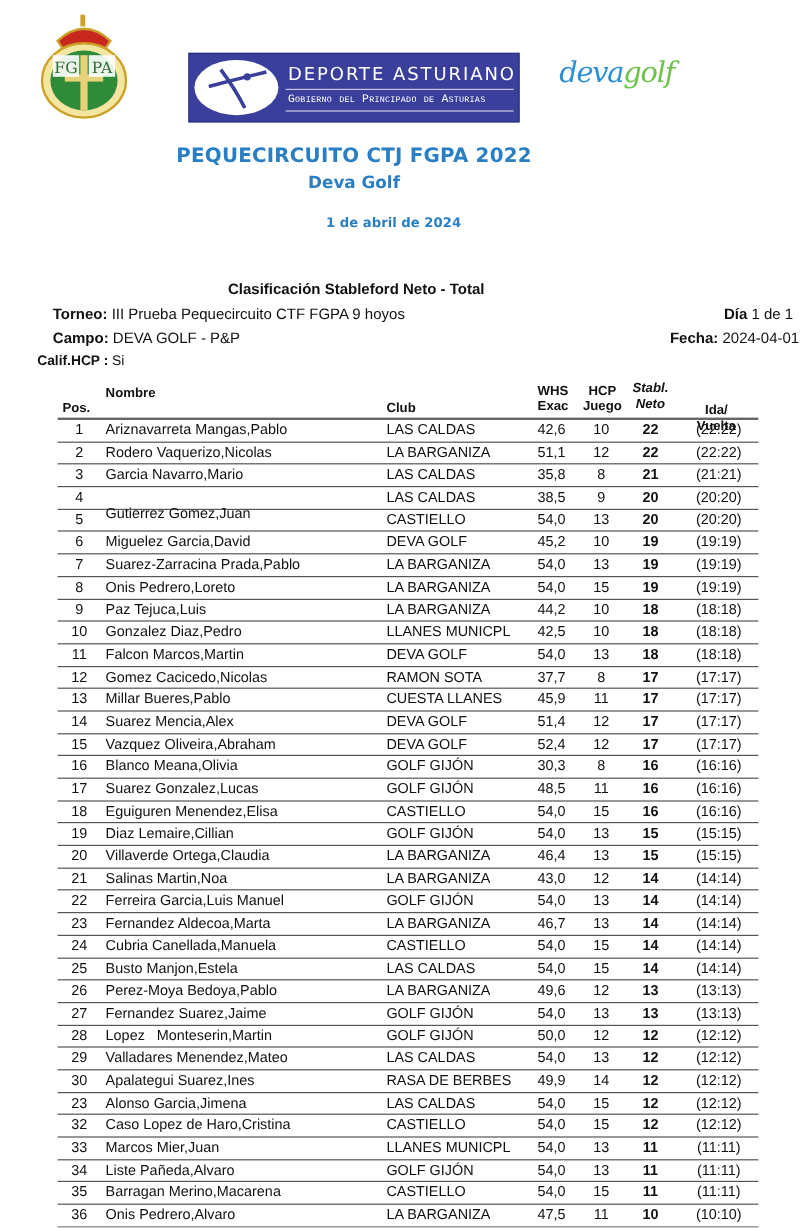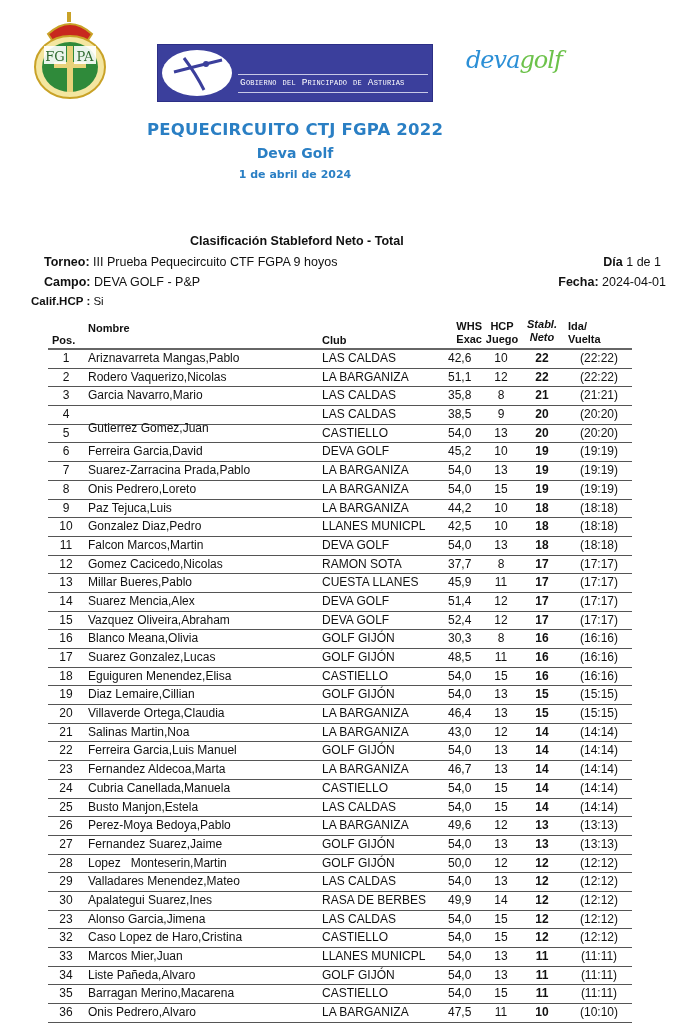--- a/index.html
+++ b/index.html
@@ -14,43 +14,43 @@
   .logo-deporte .t2 { position: absolute; left: 82px; top: 32px; color: #fff; font-size: 9.5px; font-variant: small-caps; font-family: Liberation Mono, monospace; white-space: nowrap; letter-spacing: 0.2px; }
   .logo-deporte .rule2 { position: absolute; left: 80px; right: 4px; top: 47px; height: 1px; background: #c8c9e6; }
   .logo-deva { position: absolute; left: 466px; top: 46px; font-size: 24px; font-family: "DejaVu Serif", serif; font-style: italic; white-space: nowrap; letter-spacing: -1px; }
   .logo-deva .a { color: #2b8fd6; }
   .logo-deva .b { color: #6cc24a; }
 
   
   .title { position: absolute; left: 0; width: 590px; text-align: center; color: #2a7fc4; font-weight: bold; font-family: "DejaVu Sans", sans-serif; }
   .title.main { top: 120px; font-size: 16.5px; letter-spacing: 0.2px; }
   .title.sub { top: 145px; font-size: 14px; }
-  .title.date { top: 168px; font-size: 11px; }
+  .title.date { top: 179px; font-size: 11px; padding-left: 33px; }
 
   
   .report-title { position: absolute; left: 190px; top: 234px; font-size: 12.5px; font-weight: bold; }
   .info { position: absolute; font-size: 12.5px; white-space: nowrap; }
   .info b { font-weight: bold; }
   .torneo { left: 44px; top: 255px; }
   .campo { left: 44px; top: 275px; }
   .calif { left: 31px; top: 295px; font-size: 11.5px; }
   .dia { right: 15px; top: 255px; }
   .fecha { right: 10px; top: 275px; }
 
   
   .table { position: absolute; left: 48px; top: 316px; width: 584px; }
   .thead { position: relative; height: 32px; border-bottom: 2px solid #666; }
   .th { position: absolute; font-size: 11px; font-weight: bold; line-height: 13px; }
   .th.pos { left: 4px; top: 18px; }
   .th.nombre { left: 40px; top: 6px; }
   .th.club { left: 274px; top: 18px; }
-  .th.whs { left: 400px; top: 4px; width: 34px; text-align: right; }
+  .th.whs { left: 400px; top: 4px; width: 34px; text-align: left; }
   .th.hcp { left: 434px; top: 4px; width: 40px; text-align: center; }
   .th.stabl { left: 474px; top: 2px; width: 40px; text-align: center; font-style: italic; }
-  .th.ida { left: 520px; top: 4px; width: 58px; }
+  .th.ida { left: 520px; top: 20px; width: 58px; text-align: center; }
   .row { position: relative; height: 17.7px; border-bottom: 1px solid #555; font-size: 12px; line-height: 17px; }
   .row span { position: absolute; top: 0; white-space: nowrap; }
   .c-pos { left: 0; width: 36px; text-align: center; }
   .c-name { left: 40px; }
   .c-club { left: 274px; }
   .c-whs { left: 400px; width: 34px; }
   .c-hcp { left: 440px; width: 26px; text-align: center; }
   .c-net { left: 474px; width: 40px; text-align: center; font-weight: bold; }
   .c-ida { left: 520px; width: 62px; text-align: center; }
 </style>
@@ -73,20 +73,21 @@
 </div>
 
 <div class="logo-deporte">
   <div class="oval">
     <svg width="70" height="46" viewBox="0 0 70 46">
       <path d="M12 22 Q35 16 60 10" stroke="#3b3f9c" stroke-width="3" fill="none"></path>
       <path d="M22 8 Q34 24 42 40" stroke="#3b3f9c" stroke-width="3" fill="none"></path>
       <circle cx="44" cy="14" r="3" fill="#3b3f9c"></circle>
     </svg>
   </div>
+  <div class="t1">DEPORTE ASTURIANO</div>
   <div class="rule1"></div>
   <div class="t2">Gobierno del Principado de Asturias</div>
   <div class="rule2"></div>
 </div>
 
 <div class="logo-deva">
   <span class="a">deva</span><span class="b">golf</span>
 </div>
 
 <div class="title main">PEQUECIRCUITO CTJ FGPA 2022</div>
@@ -178,21 +179,21 @@
       <div class="row">
         <span class="c-pos">5</span>
         <span class="c-club">CASTIELLO</span>
         <span class="c-whs">54,0</span>
         <span class="c-hcp">13</span>
         <span class="c-net">20</span>
         <span class="c-ida">(20:20)</span>
       </div>
       <div class="row">
         <span class="c-pos">6</span>
-        <span class="c-name" style="white-space: pre;">Ferreira Garcia,David</span>
+        <span class="c-name" style="white-space: pre;">Miguelez Garcia,David</span>
         <span class="c-club">DEVA GOLF</span>
         <span class="c-whs">45,2</span>
         <span class="c-hcp">10</span>
         <span class="c-net">19</span>
         <span class="c-ida">(19:19)</span>
       </div>
       <div class="row">
         <span class="c-pos">7</span>
         <span class="c-name" style="white-space: pre;">Suarez-Zarracina Prada,Pablo</span>
         <span class="c-club">LA BARGANIZA</span>

